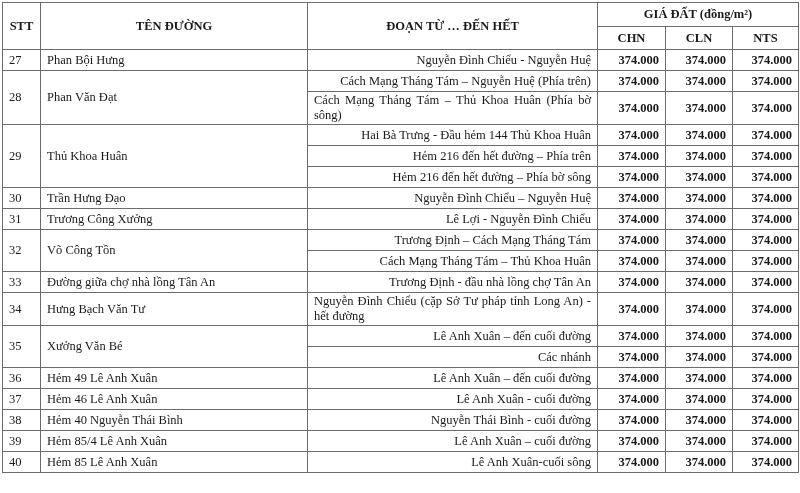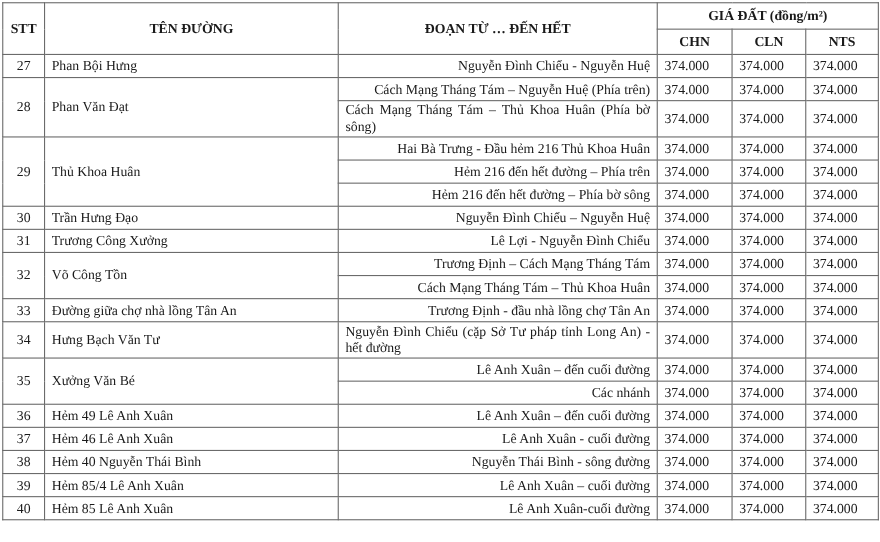--- a/index.html
+++ b/index.html
@@ -39,24 +39,24 @@
     col.c-name { width: 267px; }
     col.c-seg { width: 290px; }
     col.c-chn { width: 68px; }
     col.c-cln { width: 67px; }
     col.c-nts { width: 66px; }
 
     tr.hdr-top th { height: 23px; }
     tr.hdr-bot th { height: 22px; }
     tr.hdr-top th.tall { height: 46px; }
 
-    td.stt { text-align: center; margin-top: 15px; }
+    td.stt { text-align: left; margin-top: 15px; }
     td.name { text-align: left; }
     td.seg { text-align: right; }
-    td.num { text-align: left; }
+    td.num { text-align: right; font-weight: bold; }
 
     tr.r1 td { height: 20px; }
     tr.r2 td { height: 32px; }
     td.seg.wrap { text-align: justify; }
   </style>
 </head>
 <body>
 
 <table class="price-table">
   <colgroup>
@@ -99,21 +99,21 @@
       </tr>
       <tr class="r2">
         <td class="seg wrap">Cách Mạng Tháng Tám – Thủ Khoa Huân (Phía bờ sông)</td>
         <td class="num">374.000</td>
         <td class="num">374.000</td>
         <td class="num">374.000</td>
       </tr>
       <tr class="r1">
         <td class="stt" rowspan="3">29</td>
         <td class="name" rowspan="3">Thủ Khoa Huân</td>
-        <td class="seg">Hai Bà Trưng - Đầu hẻm 216 Thủ Khoa Huân</td>
+        <td class="seg">Hai Bà Trưng - Đầu hẻm 144 Thủ Khoa Huân</td>
         <td class="num">374.000</td>
         <td class="num">374.000</td>
         <td class="num">374.000</td>
       </tr>
       <tr class="r1">
         <td class="seg">Hẻm 216 đến hết đường – Phía trên</td>
         <td class="num">374.000</td>
         <td class="num">374.000</td>
         <td class="num">374.000</td>
       </tr>
@@ -195,35 +195,35 @@
         <td class="stt" rowspan="1">37</td>
         <td class="name" rowspan="1">Hẻm 46 Lê Anh Xuân</td>
         <td class="seg">Lê Anh Xuân - cuối đường</td>
         <td class="num">374.000</td>
         <td class="num">374.000</td>
         <td class="num">374.000</td>
       </tr>
       <tr class="r1">
         <td class="stt" rowspan="1">38</td>
         <td class="name" rowspan="1">Hẻm 40 Nguyễn Thái Bình</td>
-        <td class="seg">Nguyễn Thái Bình - sông đường</td>
+        <td class="seg">Nguyễn Thái Bình - cuối đường</td>
         <td class="num">374.000</td>
         <td class="num">374.000</td>
         <td class="num">374.000</td>
       </tr>
       <tr class="r1">
         <td class="stt" rowspan="1">39</td>
         <td class="name" rowspan="1">Hẻm 85/4 Lê Anh Xuân</td>
         <td class="seg">Lê Anh Xuân – cuối đường</td>
         <td class="num">374.000</td>
         <td class="num">374.000</td>
         <td class="num">374.000</td>
       </tr>
       <tr class="r1">
         <td class="stt" rowspan="1">40</td>
         <td class="name" rowspan="1">Hẻm 85 Lê Anh Xuân</td>
-        <td class="seg">Lê Anh Xuân-cuối đường</td>
+        <td class="seg">Lê Anh Xuân-cuối sông</td>
         <td class="num">374.000</td>
         <td class="num">374.000</td>
         <td class="num">374.000</td>
       </tr>
     </tbody>
 </table>
 
 </body></html>

